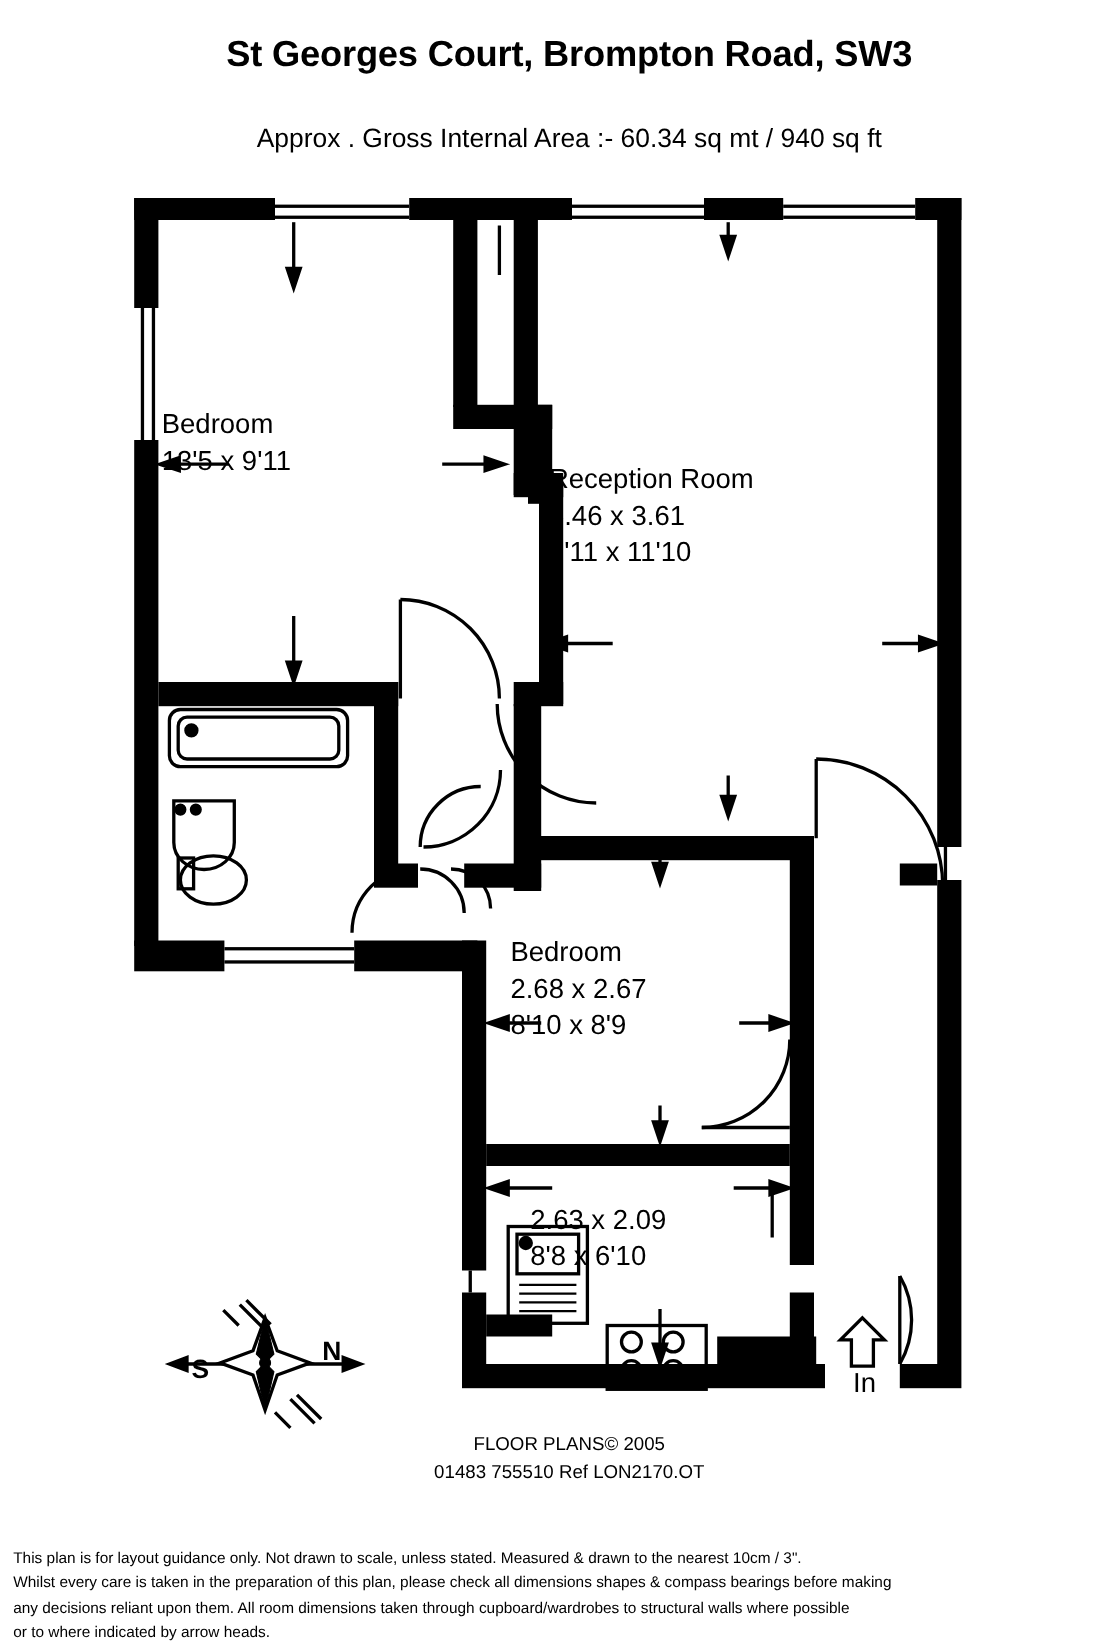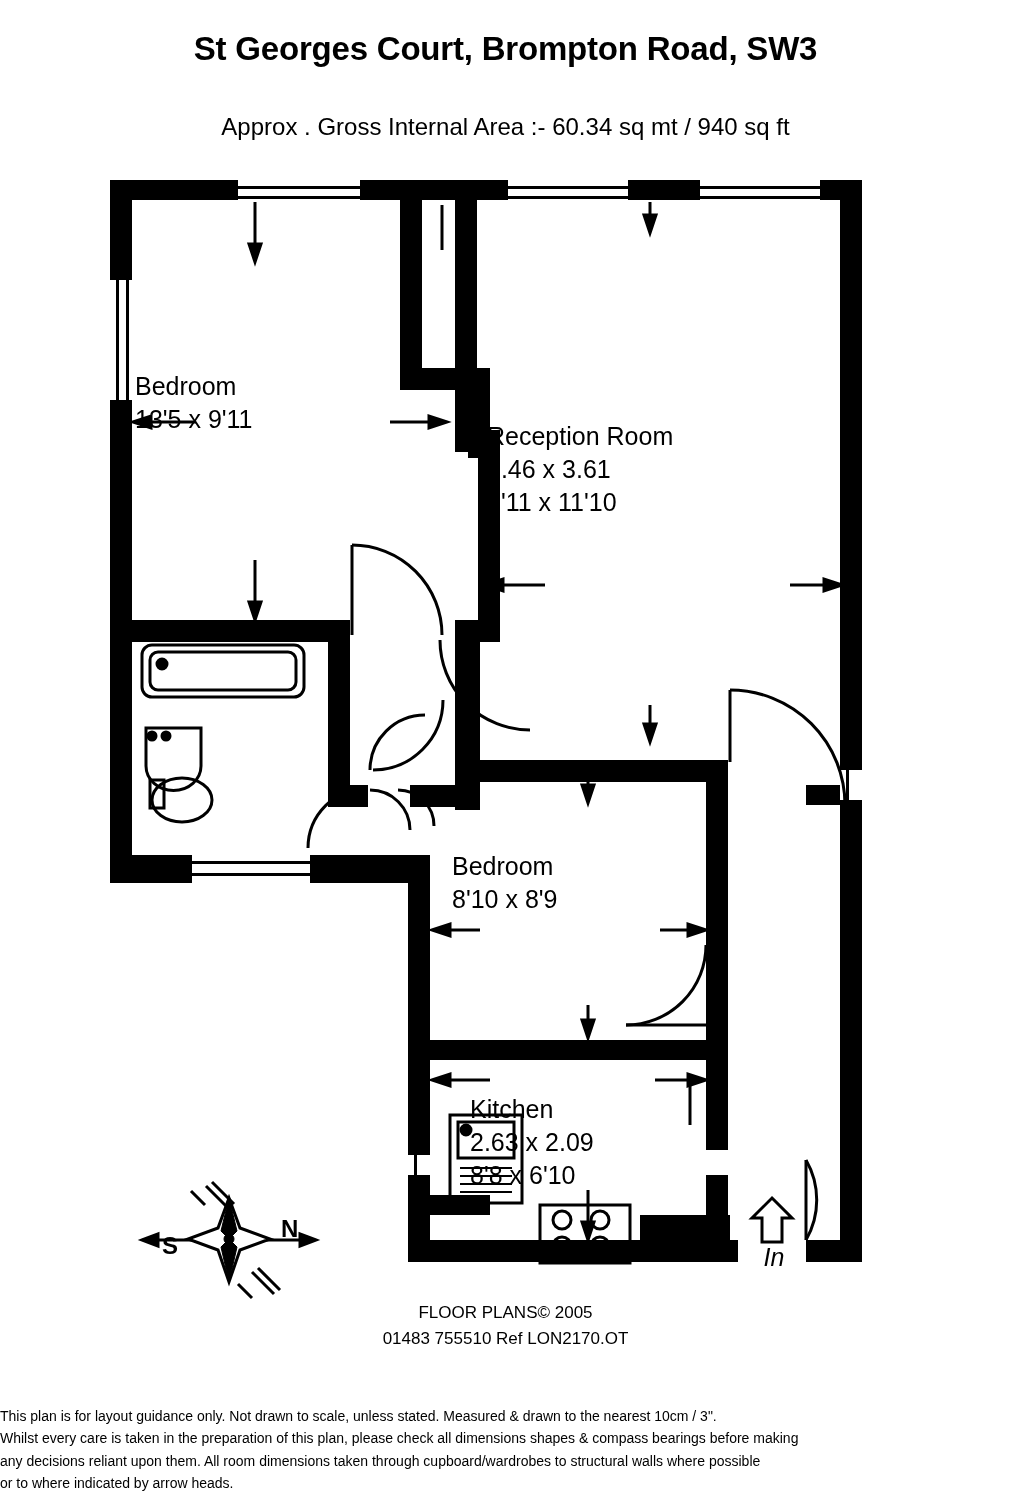--- a/index.html
+++ b/index.html
@@ -12,20 +12,21 @@
     height: 1500px;
     position: relative;
     font-family: "Liberation Sans", sans-serif;
     color: #000000;
     overflow: hidden;
   }
   #page {
     position: relative;
     width: 826px;
     height: 1500px;
+    margin-left: 12px;
   }
   .title {
     position: absolute;
     top: 30px;
     left: 0;
     width: 1011px;
     text-align: center;
     font-size: 33px;
     font-weight: bold;
     letter-spacing: -0.2px;
@@ -60,21 +61,20 @@
   .lbl-bed2 { left: 452px; top: 850px; width: 290px; }
   .lbl-kitchen { left: 470px; top: 1093px; width: 280px; }
 
   .in-label {
     position: absolute;
     left: 744px;
     top: 1243px;
     width: 60px;
     text-align: center;
     font-size: 25px;
-    font-style: italic;
   }
   .compass-letter {
     position: absolute;
     font-size: 24px;
     font-weight: bold;
   }
   .c-s { left: 162px; top: 1232px; }
   .c-n { left: 281px; top: 1215px; }
 
   .credits {
@@ -310,25 +310,25 @@
   </div>
 
   <div class="label lbl-recep">
     <span class="ln">Reception Room</span>
     <span class="ln">5.46 x 3.61</span>
     <span class="ln">7'11 x 11'10</span>
   </div>
 
   <div class="label lbl-bed2">
     <span class="ln">Bedroom</span>
+    <span class="ln">2.68 x 2.67</span>
     <span class="ln">8'10 x 8'9</span>
   </div>
 
   <div class="label lbl-kitchen">
-    <span class="ln">Kitchen</span>
     <span class="ln">2.63 x 2.09</span>
     <span class="ln">8'8 x 6'10</span>
   </div>
 
   <div class="in-label">In</div>
 
   <div class="compass-letter c-s">S</div>
   <div class="compass-letter c-n">N</div>
 
   <div class="credits">

